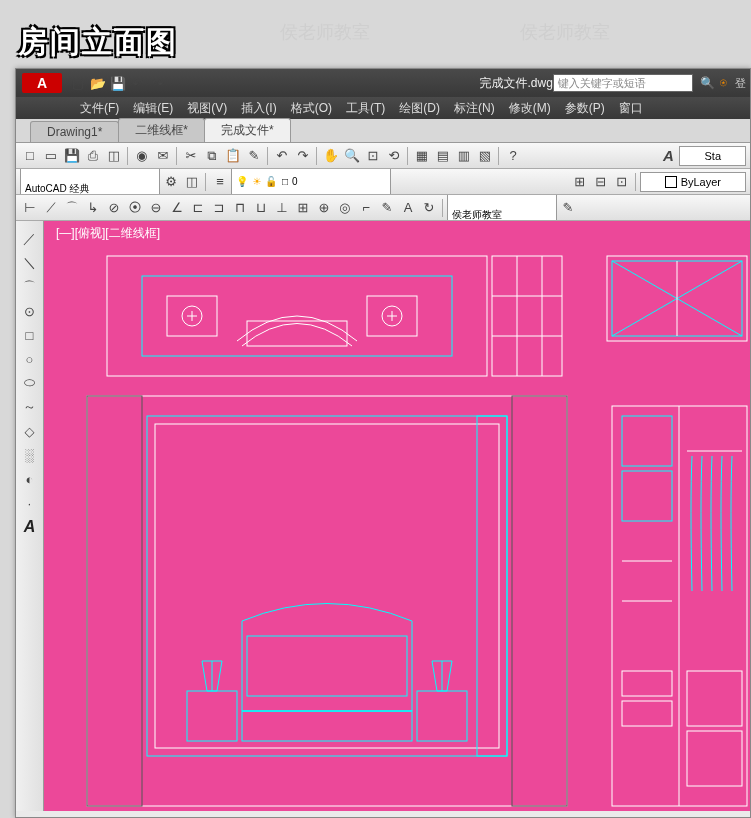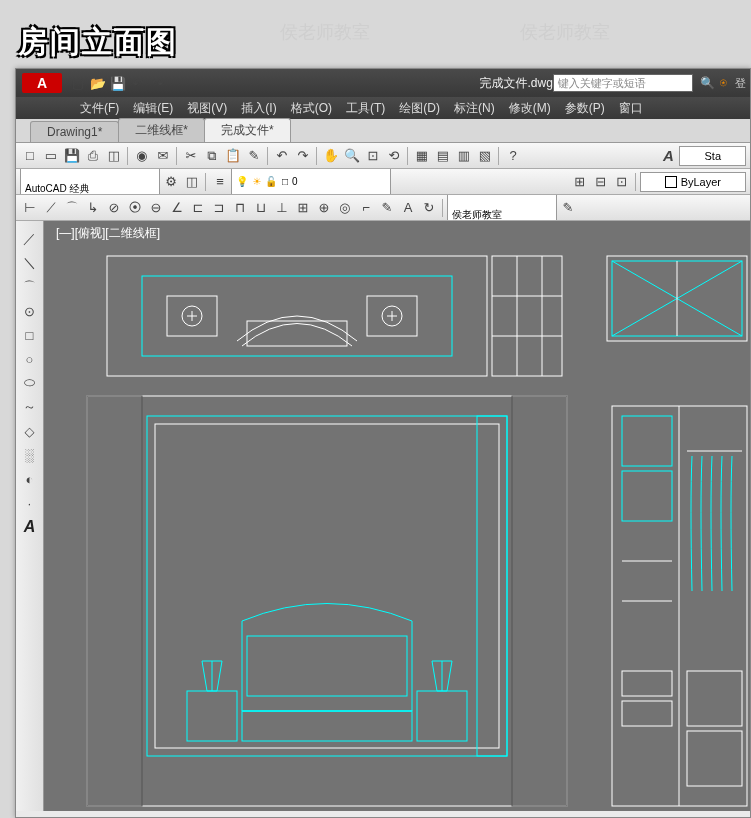--- a/index.html
+++ b/index.html
@@ -29,21 +29,21 @@
 .tbtn { width:20px; height:20px; border:1px solid transparent; display:flex; align-items:center; justify-content:center; font-size:13px; color:#444; cursor:pointer; border-radius:2px; }
 .tsep { width:2px; height:18px; border-left:1px solid #aaa; margin:0 2px; }
 .tbox { height:37px; border:1px solid #999; background:#fff; padding:16px 4px; font-size:10px; line-height:18px; min-width:80px; }
 .tlabel-box { height:20px; border:1px solid #999; background:#fff; padding:0 24px; display:flex; align-items:center; font-size:11px; }
 
 .canvas-wrap { position:relative; height:590px; background:#000; display:flex; }
 .vtoolbar { width:28px; background:linear-gradient(90deg,#f0f0f0,#e0e0e0); border-right:1px solid #999; display:flex; flex-direction:column; align-items:center; padding-top:8px; gap:4px; }
 .vbtn { width:20px; height:20px; display:flex; align-items:center; justify-content:center; font-size:13px; color:#444; cursor:pointer; border:1px solid transparent; }
 .aletter { font-size:16px; font-weight:bold; font-style:italic; color:#222; }
 
-.canvas { flex:1; background:#737373; position:relative; overflow:hidden; }
+.canvas { flex:1; background:#ec4899; position:relative; overflow:hidden; }
 .vp-label { position:absolute; top:4px; left:12px; color:#fff; font-size:12px; }
 svg.draw { width:100%; height:100%; }
 </style>
 </head>
 <body>
 
 <div class="watermark wm1">侯老师教室</div>
 <div class="watermark wm2">侯老师教室</div>
 
 <div class="page-title">房间立面图</div>

